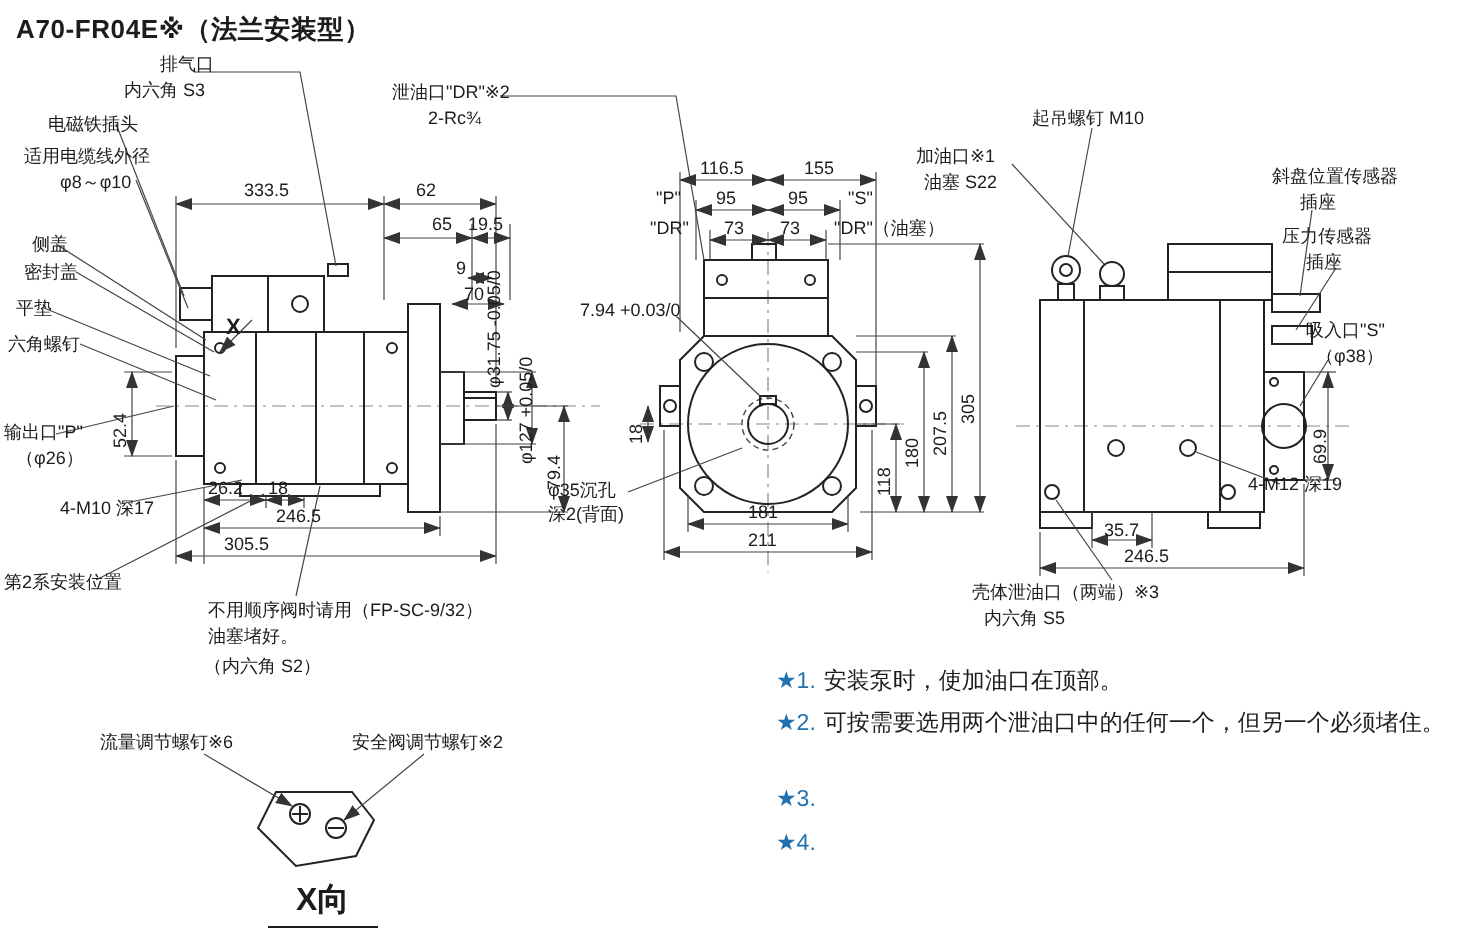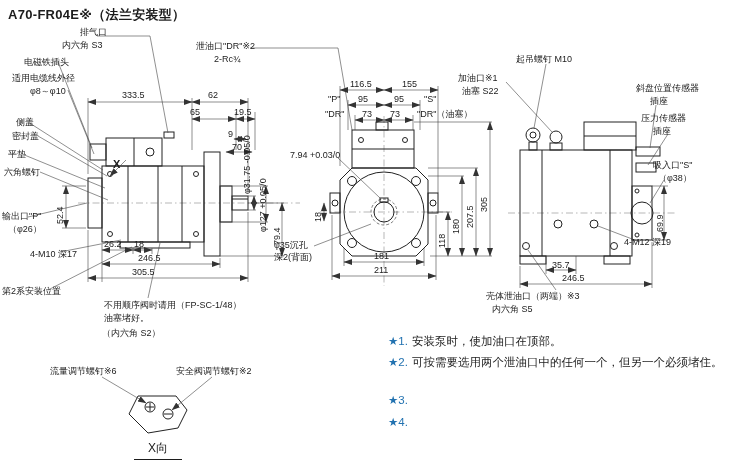--- a/index.html
+++ b/index.html
@@ -7,21 +7,21 @@
   #canvas{position:relative;width:730px;height:466px;background:#ffffff;overflow:hidden;
           font-family:"Liberation Sans","DejaVu Sans",sans-serif;color:#1c1c1c}
   .title{position:absolute;font-size:13px;font-weight:bold;letter-spacing:.3px;white-space:nowrap}
   .lbl{position:absolute;font-size:9px;line-height:1.2;white-space:nowrap}
   .dim{position:absolute;font-size:9px;line-height:1;white-space:nowrap}
   .vdim{position:absolute;font-size:9px;line-height:1;white-space:nowrap;
         transform:rotate(-90deg);transform-origin:0 0}
   .xmark{position:absolute;font-size:11px;font-weight:bold}
   .note{position:absolute;width:340px;font-size:11.5px;line-height:1.45;display:flex;gap:4px}
   .note .mk{color:var(--accent,#2272b0);white-space:nowrap}
-  .xview{position:absolute;font-size:12px;font-weight:normal;border-bottom:1.5px solid #1c1c1c;
+  .xview{position:absolute;font-size:16px;font-weight:bold;border-bottom:1.5px solid #1c1c1c;
          padding:0 14px 2px 14px}
   svg.art{position:absolute;left:0;top:0}
   .s{stroke:#222;stroke-width:1;fill:none}
   .t{stroke:#444;stroke-width:.6;fill:none}
   .cl{stroke:#888;stroke-width:.6;fill:none;stroke-dasharray:7 3 1.5 3}
   .dsh{stroke:#444;stroke-width:.7;fill:none;stroke-dasharray:3 2}
 </style>
 </head>
 <body>
 
@@ -224,39 +224,39 @@
   <div class="lbl" style="left:12px;top:73px">适用电缆线外径</div>
   <div class="lbl" style="left:30px;top:86px">φ8～φ10</div>
   <div class="lbl" style="left:16px;top:117px">侧盖</div>
   <div class="lbl" style="left:12px;top:131px">密封盖</div>
   <div class="lbl" style="left:8px;top:149px">平垫</div>
   <div class="lbl" style="left:4px;top:167px">六角螺钉</div>
   <div class="lbl" style="left:2px;top:211px">输出口"P"</div>
   <div class="lbl" style="left:8px;top:224px">（φ26）</div>
   <div class="lbl" style="left:30px;top:249px">4-M10 深17</div>
   <div class="lbl" style="left:2px;top:286px">第2系安装位置</div>
-  <div class="lbl" style="left:104px;top:300px">不用顺序阀时请用（FP-SC-1/48）</div>
+  <div class="lbl" style="left:104px;top:300px">不用顺序阀时请用（FP-SC-9/32）</div>
   <div class="lbl" style="left:104px;top:313px">油塞堵好。</div>
   <div class="lbl" style="left:102px;top:328px">（内六角 S2）</div>
   <div class="xmark" style="position:absolute;left:113px;top:158px">X</div>
 
   <div class="dim" style="left:122px;top:91px">333.5</div>
   <div class="dim" style="left:208px;top:91px">62</div>
-  <div class="dim" style="left:190px;top:108px">65</div>
+  <div class="dim" style="left:216px;top:108px">65</div>
   <div class="dim" style="left:234px;top:108px">19.5</div>
   <div class="dim" style="left:228px;top:130px">9</div>
   <div class="dim" style="left:232px;top:143px">70</div>
   <div class="vdim" style="left:243px;top:194px">φ31.75 -0.05/0</div>
   <div class="vdim" style="left:259px;top:232px">φ127 +0.05/0</div>
   <div class="vdim" style="left:273px;top:245px">79.4</div>
   <div class="vdim" style="left:56px;top:224px">52.4</div>
   <div class="dim" style="left:104px;top:240px">26.2</div>
   <div class="dim" style="left:134px;top:240px">18</div>
   <div class="dim" style="left:138px;top:254px">246.5</div>
-  <div class="dim" style="left:132px;top:268px">305.5</div>
+  <div class="dim" style="left:112px;top:268px">305.5</div>
 
   <div class="lbl" style="left:196px;top:41px">泄油口"DR"※2</div>
   <div class="lbl" style="left:214px;top:54px">2-Rc¾</div>
   <div class="dim" style="left:328px;top:95px">"P"</div>
   <div class="dim" style="left:424px;top:95px">"S"</div>
   <div class="dim" style="left:325px;top:110px">"DR"</div>
   <div class="dim" style="left:417px;top:110px">"DR"（油塞）</div>
   <div class="dim" style="left:290px;top:151px">7.94 +0.03/0</div>
   <div class="lbl" style="left:274px;top:240px">φ35沉孔</div>
   <div class="lbl" style="left:274px;top:252px">深2(背面)</div>

